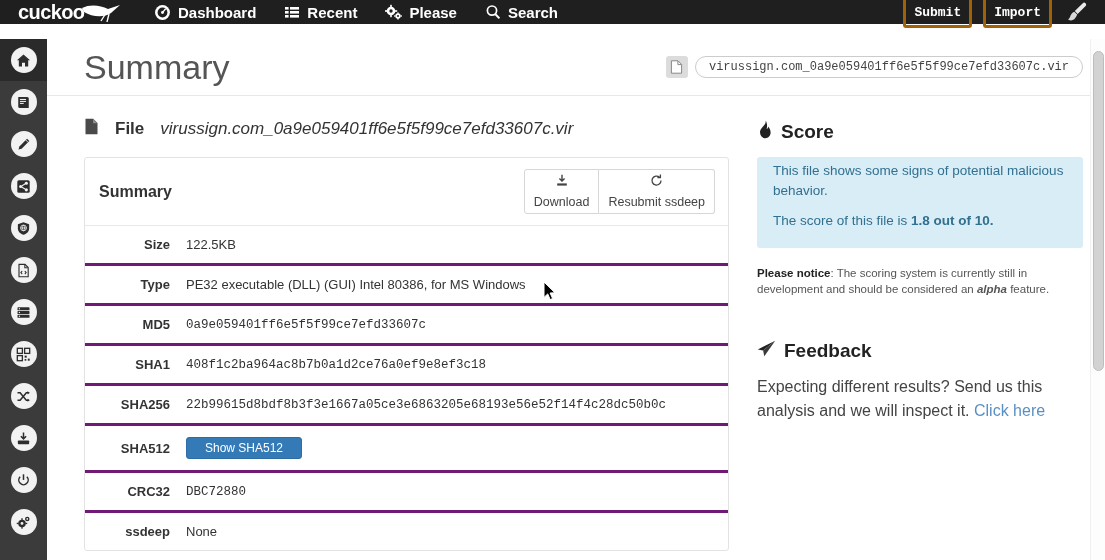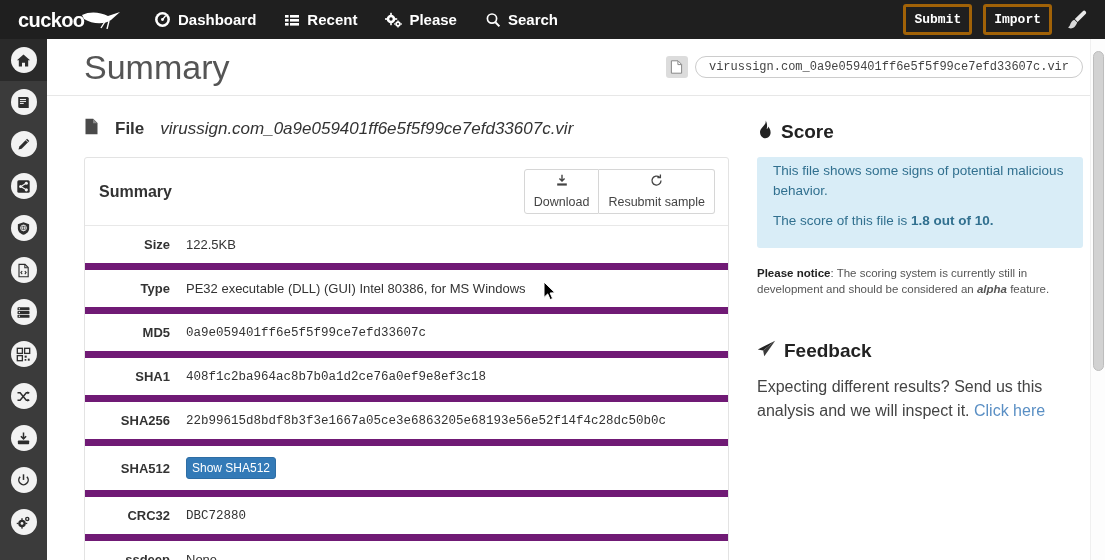--- a/index.html
+++ b/index.html
@@ -10,21 +10,21 @@
     overflow: hidden;
     background: #fff;
     font-family: "Liberation Sans", sans-serif;
     font-size: 13px;
     color: #333;
   }
 
   
   #topnav {
     position: absolute; top: 0; left: 0;
-    width: 1105px; height: 39px;
+    width: 1105px; height: 24px;
     background: #1f1f1f;
     display: flex; align-items: center;
     z-index: 40;
   }
   .brand {
     width: 140px; padding-left: 18px;
     display: flex; align-items: center;
     height: 39px;
   }
   .brand-word {
@@ -148,35 +148,35 @@
     font-size: 12.5px; color: #444;
     padding: 4px 9px; cursor: pointer;
     font-family: "Liberation Sans", sans-serif;
     white-space: nowrap;
     flex-direction: column;
   }
   .sm-btn:first-child { border-radius: 3px 0 0 3px; }
   .sm-btn:last-child { border-radius: 0 3px 3px 0; border-left: none; }
 
   table.kv { width: 100%; border-collapse: collapse; }
-  table.kv tr { border-bottom: 7px solid #701a75; }
+  table.kv tr { border-bottom: 3px solid #701a75; }
   table.kv tr:last-child { border-bottom: none; }
   table.kv td { padding: 11px 8px; vertical-align: middle; }
   td.k {
     width: 93px; text-align: right;
     font-weight: bold; color: #333; font-size: 13px;
     padding-right: 13px;
   }
   td.v { color: #333; font-size: 13px; }
   td.v.mono { font-family: "Liberation Mono", monospace; font-size: 12.5px; }
   .blue-btn {
     display: inline-block;
     background: #337ab7; color: #fff;
     border: 1px solid #2e6da4; border-radius: 3px;
-    font-size: 12px; padding: 3px 5px; cursor: pointer;
+    font-size: 12px; padding: 3px 18px; cursor: pointer;
     font-family: "Liberation Sans", sans-serif;
   }
 
   
   .sec-head {
     display: flex; align-items: center; gap: 8px;
     font-size: 19px; font-weight: bold; color: #222;
     margin-bottom: 13px;
   }
   .alert-info {
@@ -478,21 +478,21 @@
               </span>
               <span>Download</span>
             </button>
             <button class="sm-btn">
               <span>
                 <svg width="13" height="13" viewBox="0 0 13 13">
                     <path d="M11 6.5 a4.5 4.5 0 1 1 -1.4 -3.2" stroke="#444" stroke-width="1.3" fill="none"></path>
                     <path d="M10.4 0.6 L10.4 3.6 L7.4 3.6" stroke="#444" stroke-width="1.3" fill="none"></path>
                   </svg>
               </span>
-              <span>Resubmit sample</span>
+              <span>Resubmit ssdeep</span>
             </button>
           </div>
         </div>
 
         <table class="kv">
           <tbody>
             <tr>
               <td class="k">Size</td>
               <td class="v">122.5KB</td>
             </tr>

